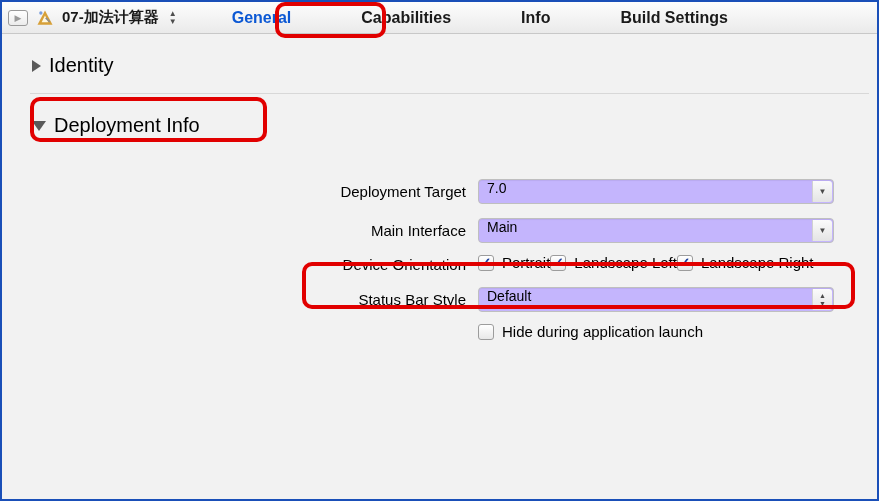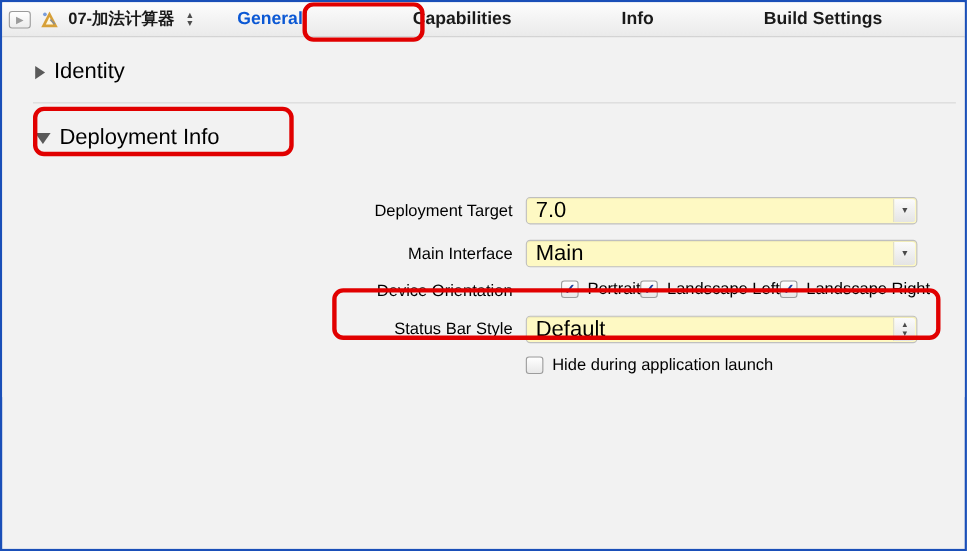--- a/index.html
+++ b/index.html
@@ -46,22 +46,22 @@
   .stepper {
     width: 13px; height: 16px;
     display: flex; flex-direction: column;
     margin-left: 4px;
   }
   .stepper span {
     display: block; font-size: 8px; line-height: 8px; color: #4d4d4d;
   }
   .tabs {
     display: flex;
-    gap: 88px;
-    margin-left: 22px;
+    gap: 58px;
+    margin-left: 38px;
   }
   .tab {
     font-size: 16px;
     font-weight: 600;
     color: #1a1a1a;
     padding: 4px 6px 3px 6px;
     cursor: pointer;
     position: relative;
   }
   .tab.active {
@@ -127,28 +127,28 @@
     color: #000;
   }
   .field {
     flex: 1;
     display: flex;
     align-items: center;
     position: relative;
   }
   .combo, .select, .textfield {
     height: 25px;
-    background: #fef9c3;
+    background: #c4b5fd;
     border: 1px solid #bfbfbf;
     border-radius: 4px;
     box-shadow: inset 0 1px 1px rgba(0,0,0,0.06);
     display: flex;
-    align-items: flex-end;
+    align-items: flex-start;
     padding: 0 24px 0 8px;
-    font-size: 20px;
+    font-size: 14px;
     width: 356px;
     position: relative;
   }
   .combo .chev, .select .pop, .textfield .chev {
     position: absolute;
     right: 1px; top: 1px;
     height: 21px; width: 20px;
     background: linear-gradient(#fbfbfb,#e4e4e4);
     border-left: 1px solid #d0d0d0;
     border-radius: 0 3px 3px 0;
@@ -248,21 +248,21 @@
       <div class="row" style="margin-top:14px;">
         <div class="label">Main Interface</div>
         <div class="field">
           <div class="combo">
             <span>Main</span>
             <span class="chev"></span>
           </div>
         </div>
       </div>
 
-      <div class="row" style="align-items:flex-start; margin-top:2px;gap:32px;">
+      <div class="row" style="align-items:flex-start; margin-top:2px;">
         <div class="label" style="padding-top:2px;">Device Orientation</div>
         <div class="field" style="flex-direction:row; align-items:flex-start;">
           <div class="check-row">
             <span class="checkbox checked"></span>
             <span class="check-label">Portrait</span>
           </div>
           <div class="check-row">
             <span class="checkbox checked"></span>
             <span class="check-label">Landscape Left</span>
           </div>

